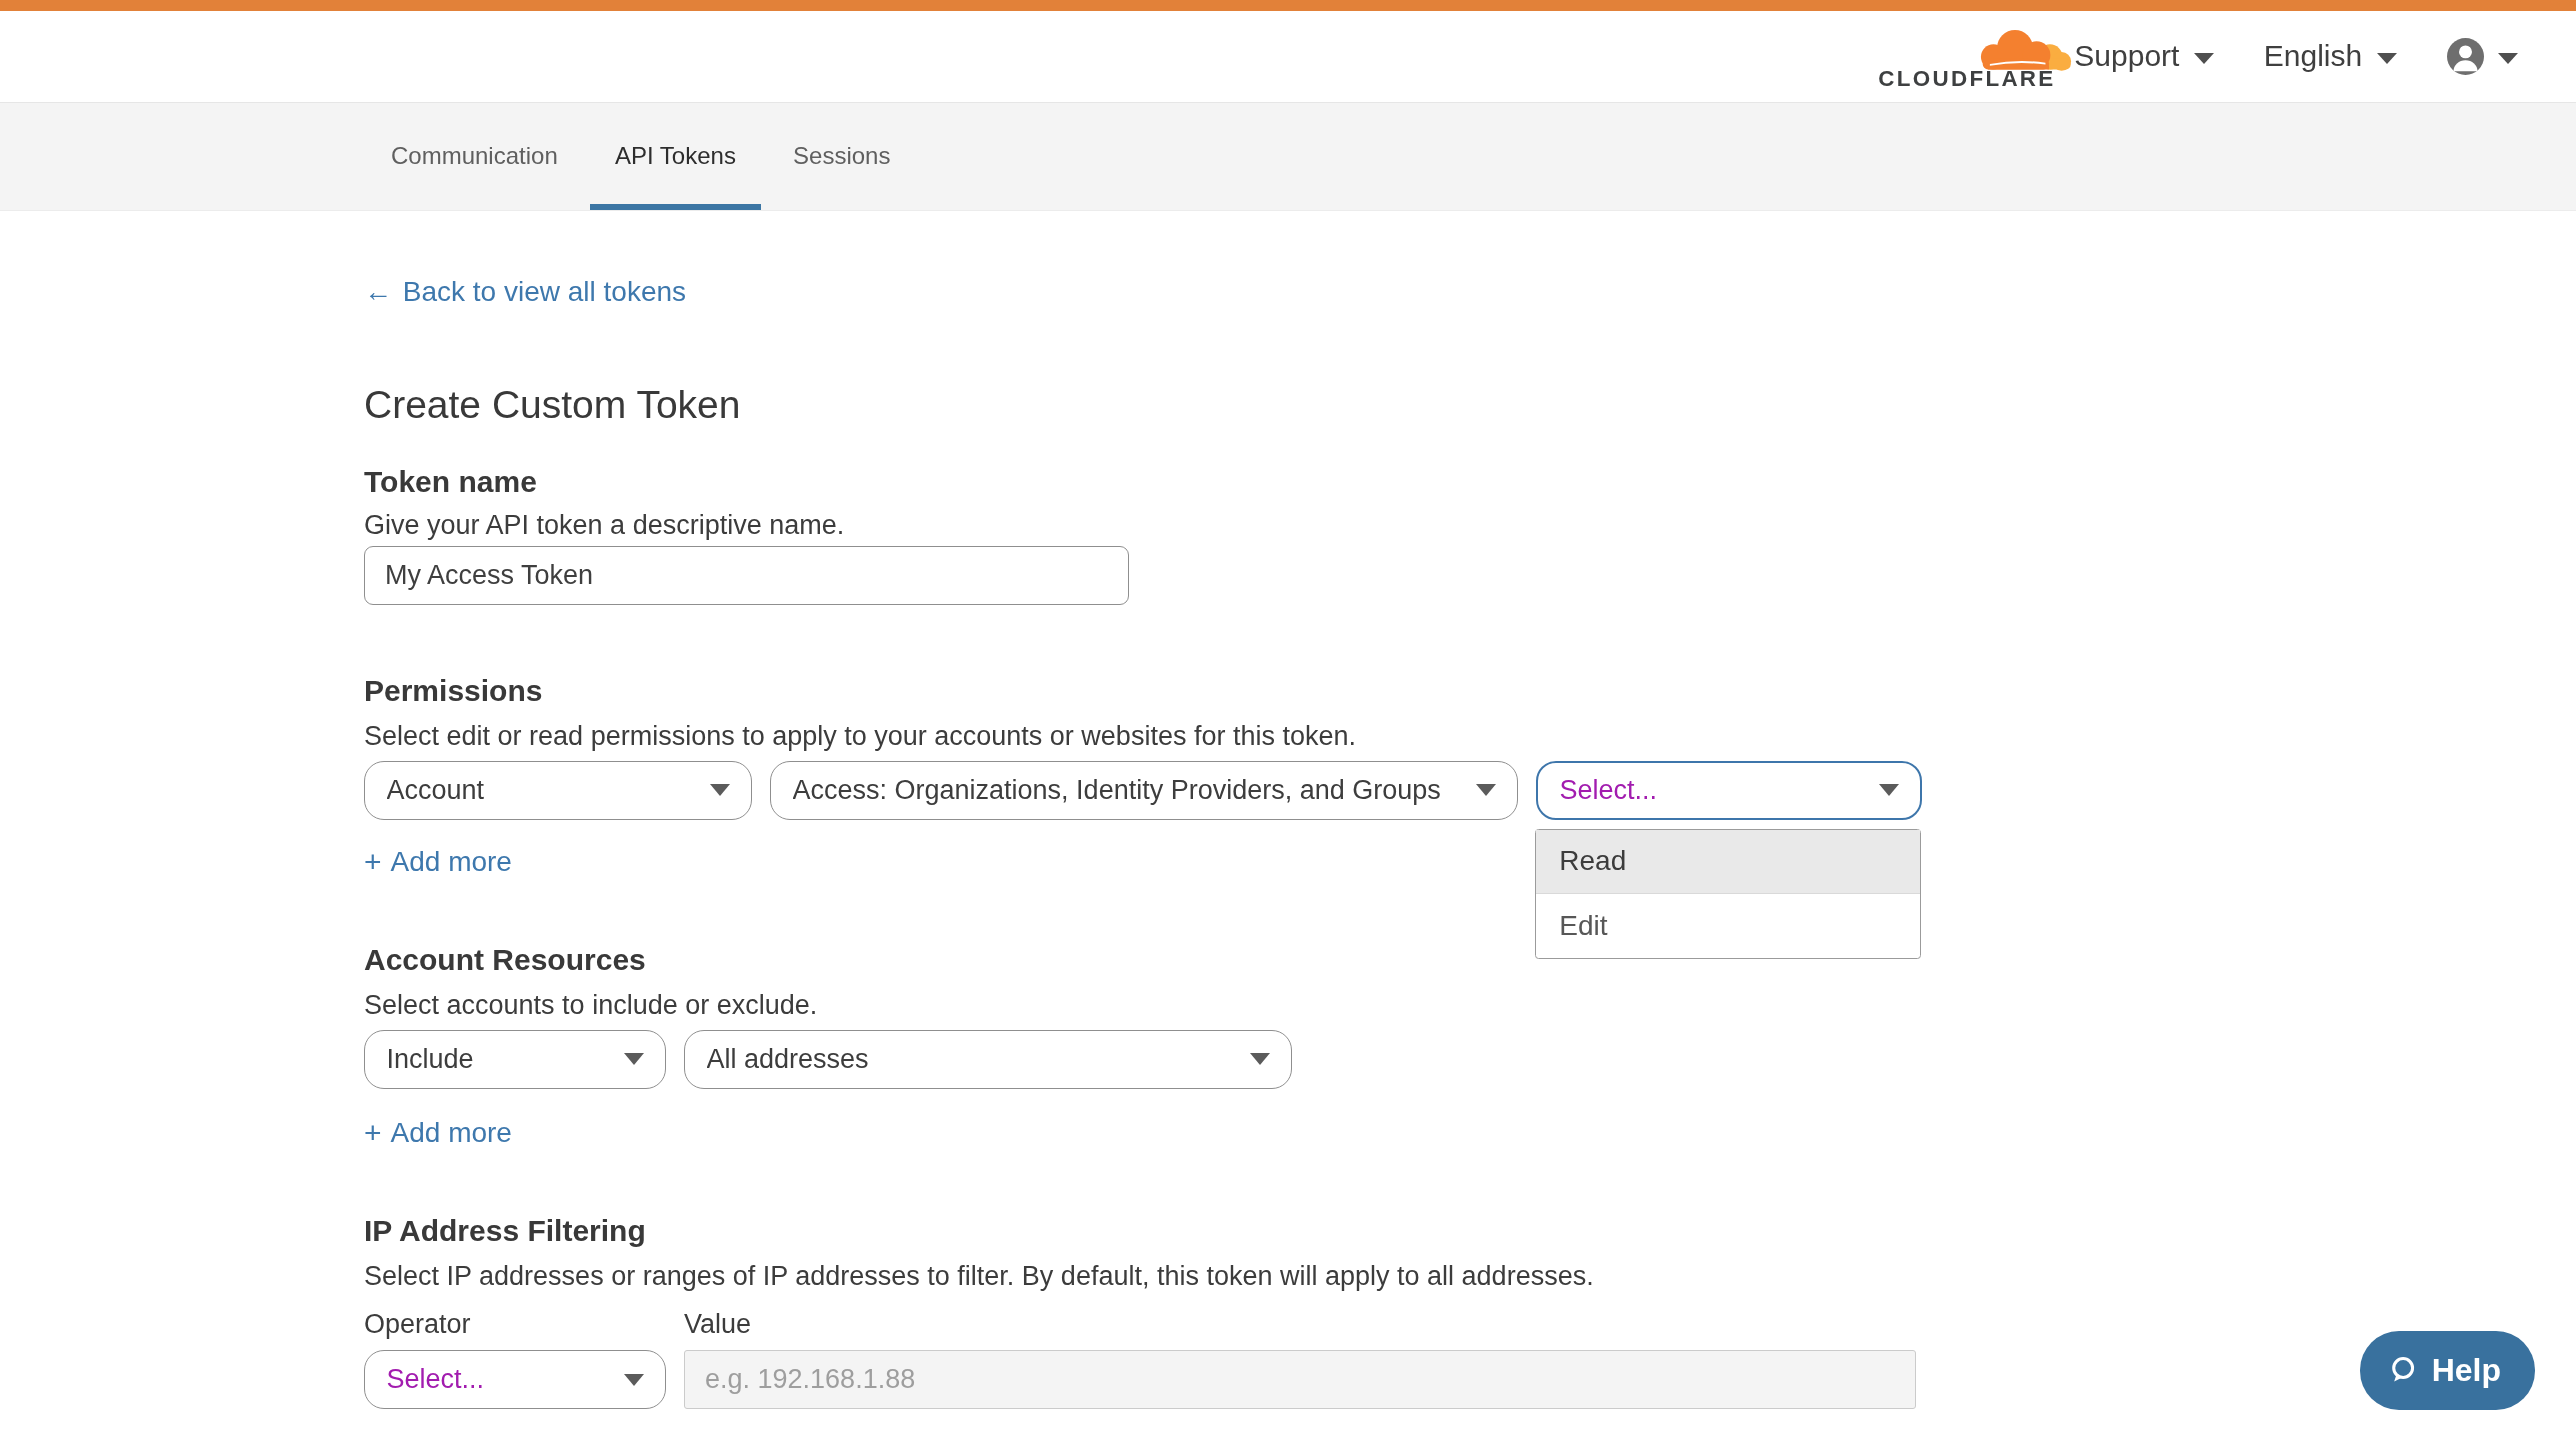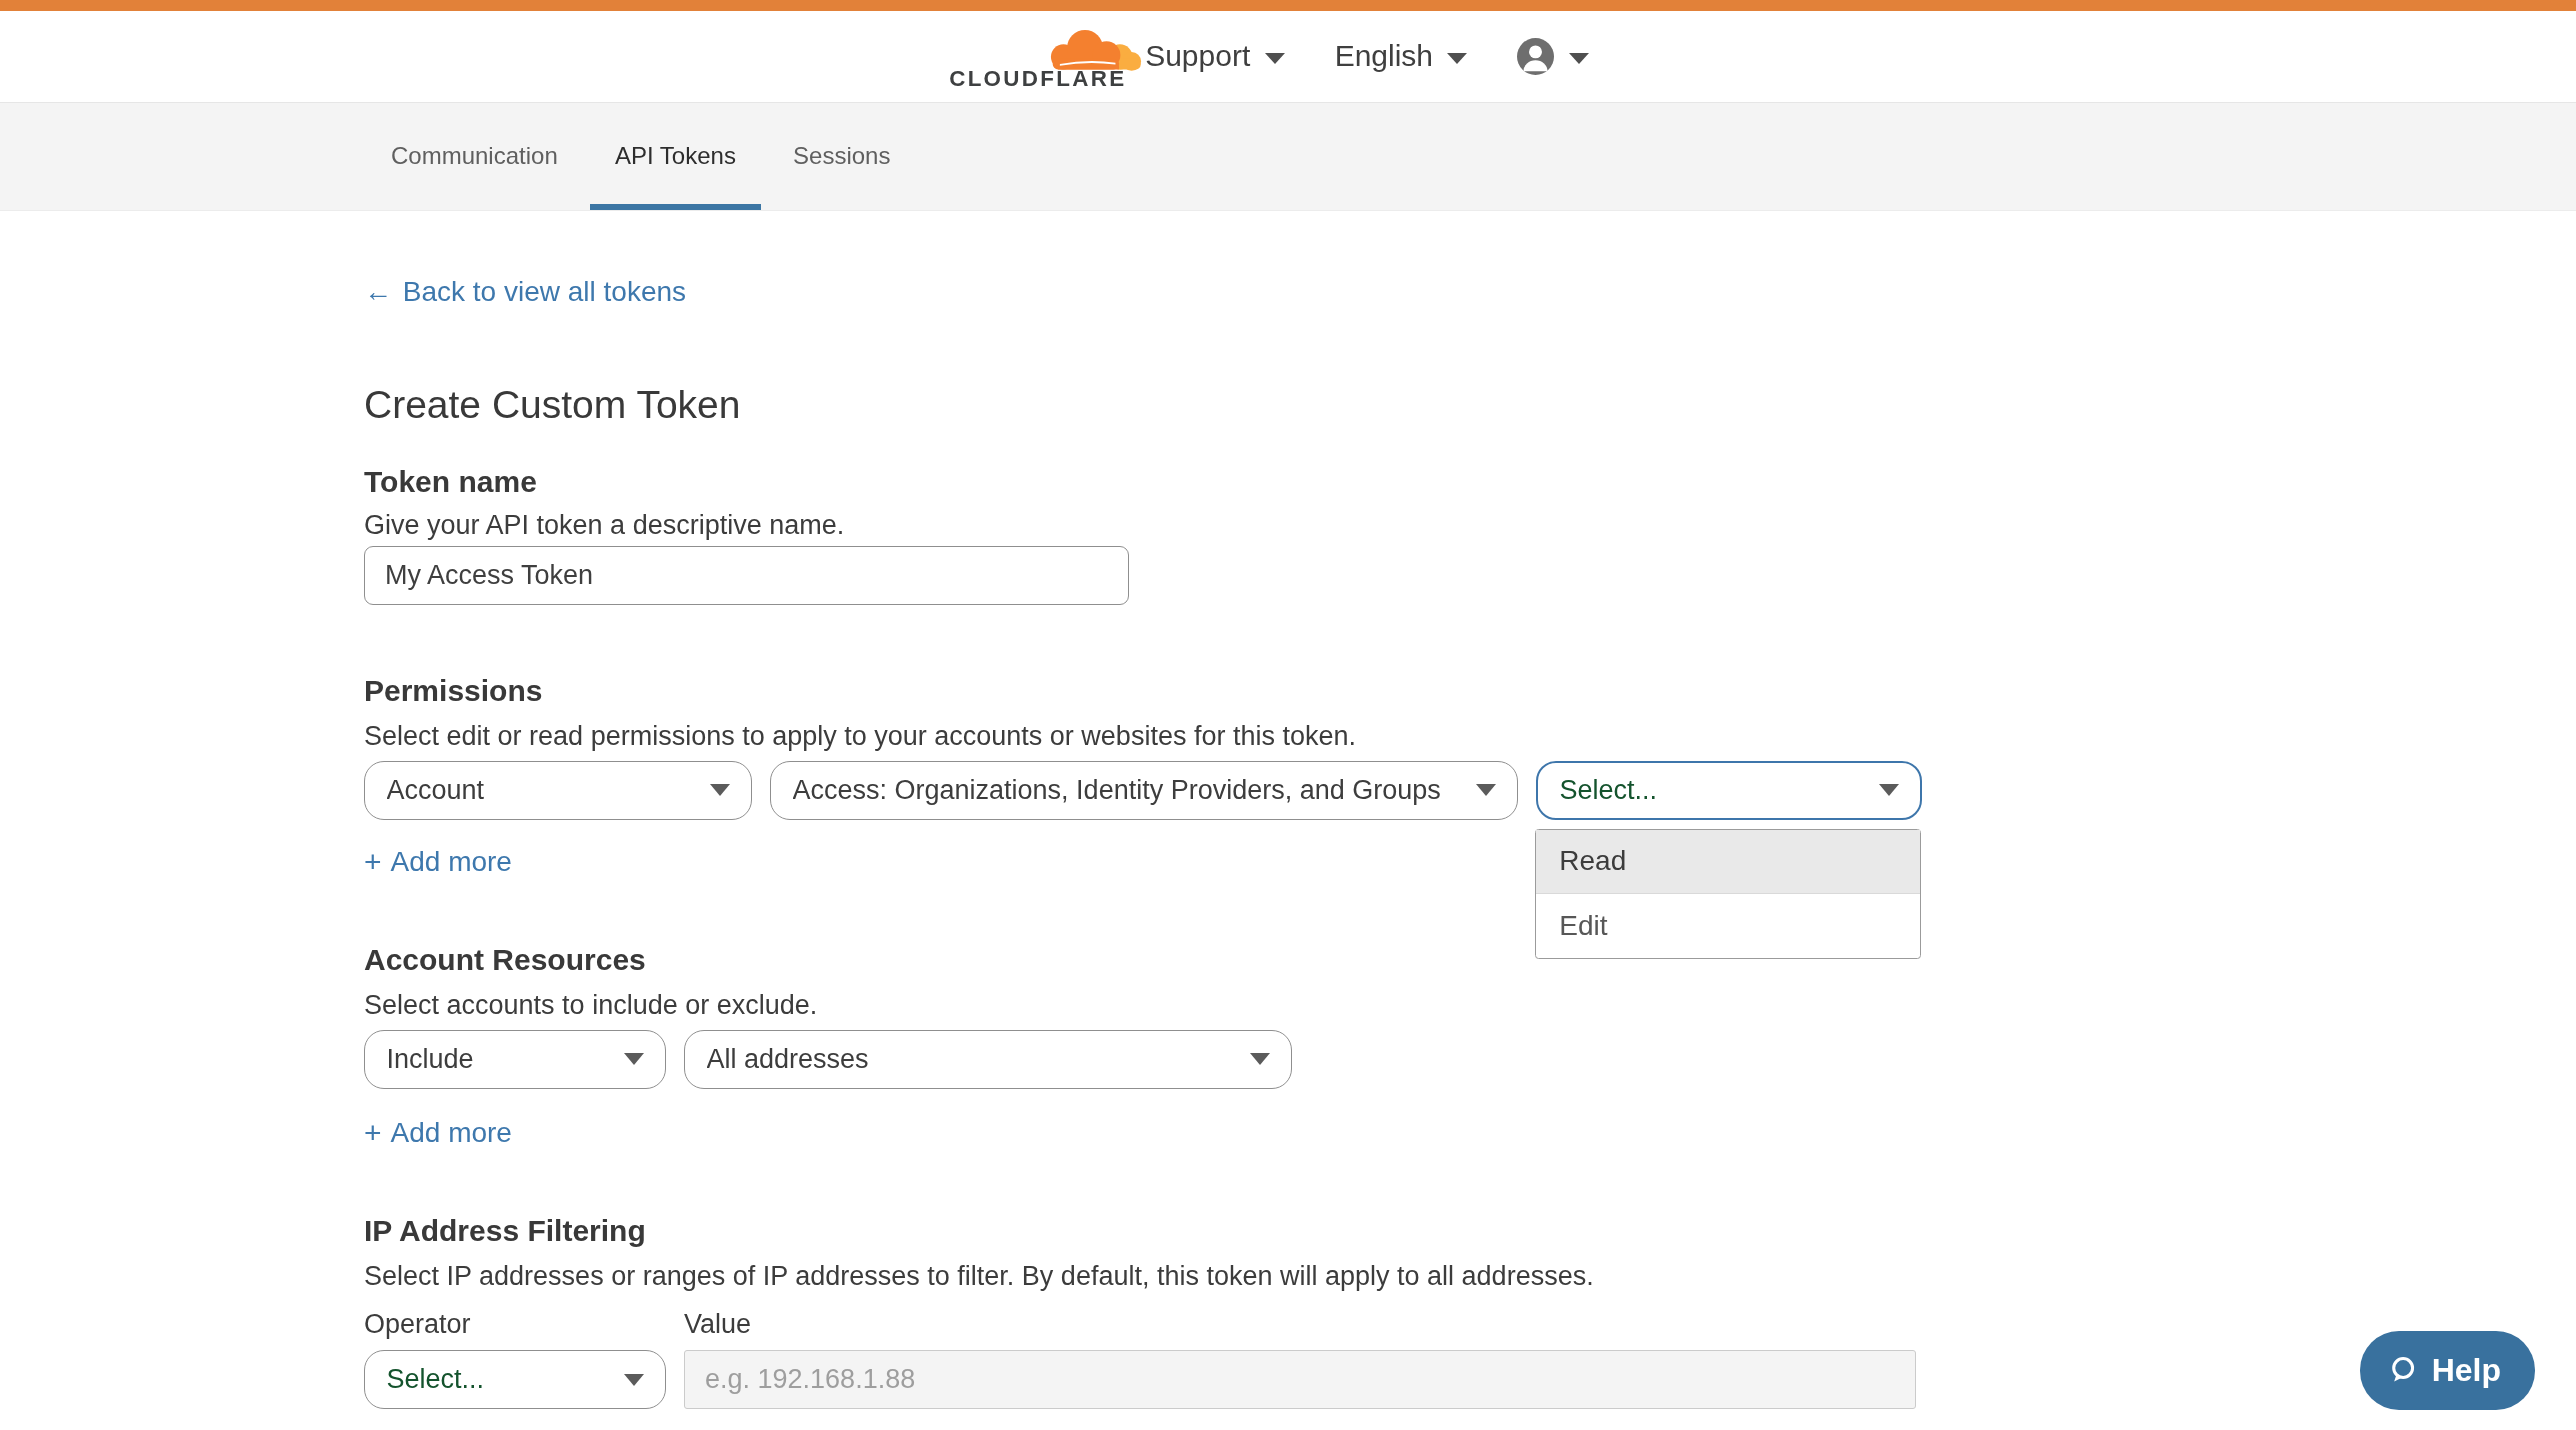--- a/index.html
+++ b/index.html
@@ -5,21 +5,21 @@
   * { margin:0; padding:0; box-sizing:border-box; }
   html,body { width:2576px; height:1431px; overflow:hidden; background:#fff;
     font-family:"Liberation Sans","DejaVu Sans",sans-serif; color:#3c3c3c; }
   .page { position:relative; width:2576px; height:1431px; }
 
   
   .topbar { height:10.8px; background:#E28139; }
 
   
   header { height:92px; background:#fff; display:flex; align-items:center;
-    justify-content:center; padding:0 58px 0 20px; border-bottom:0.9px solid #e6e6e6; }
+    justify-content:flex-end; padding:0 58px 0 20px; border-bottom:0.9px solid #e6e6e6; }
   .logo { position:relative; width:196px; height:75px; cursor:pointer; }
   .logo svg { position:absolute; right:1.8px; top:1.8px; }
   .logo-text { position:absolute; left:0; bottom:1.8px; font-size:22.4px; font-weight:800;
     letter-spacing:2.3px; color:#3E4041; white-space:nowrap; }
   .header-right { display:flex; align-items:center; gap:50px; }
   .nav-item { display:flex; align-items:center; gap:14.4px; font-size:30px; color:#3f3f3f; cursor:pointer; }
   .caret { width:0; height:0; border-left:10px solid transparent; border-right:10px solid transparent;
     border-top:11.7px solid #4f4f4f; margin-top:3.6px; }
 
   
@@ -47,21 +47,21 @@
   .permissions-heading { margin-top:68px; }
   .section-desc { margin-top:10.8px; }
   .row { display:flex; gap:18px; margin-top:9px; }
 
   .select { position:relative; height:59px; background:#fff; border:1.8px solid #8f8f8f; border-radius:20px;
     display:flex; align-items:center; justify-content:space-between; padding:0 21.5px;
     font-size:27px; color:#3d3d3d; cursor:pointer; }
   .select .sel-caret { width:0; height:0; border-left:10px solid transparent;
     border-right:10px solid transparent; border-top:12.6px solid #5b5b5b; margin-left:16px; flex:none; }
   .select.focused { border:2.7px solid #3E76AB; }
-  .select .placeholder { color:#14532d; }
+  .select .placeholder { color:#a21caf; }
   .sel-label { overflow:hidden; white-space:nowrap; }
 
   .w-scope { width:388px; }
   .w-group { width:748px; }
   .w-access { width:386px; }
   .w-mode { width:302px; }
   .w-accounts { width:608px; }
   .w-operator { width:302px; }
 
   .dropdown-menu { position:absolute; top:calc(100% + 10.8px); left:-2.7px; width:386px;

